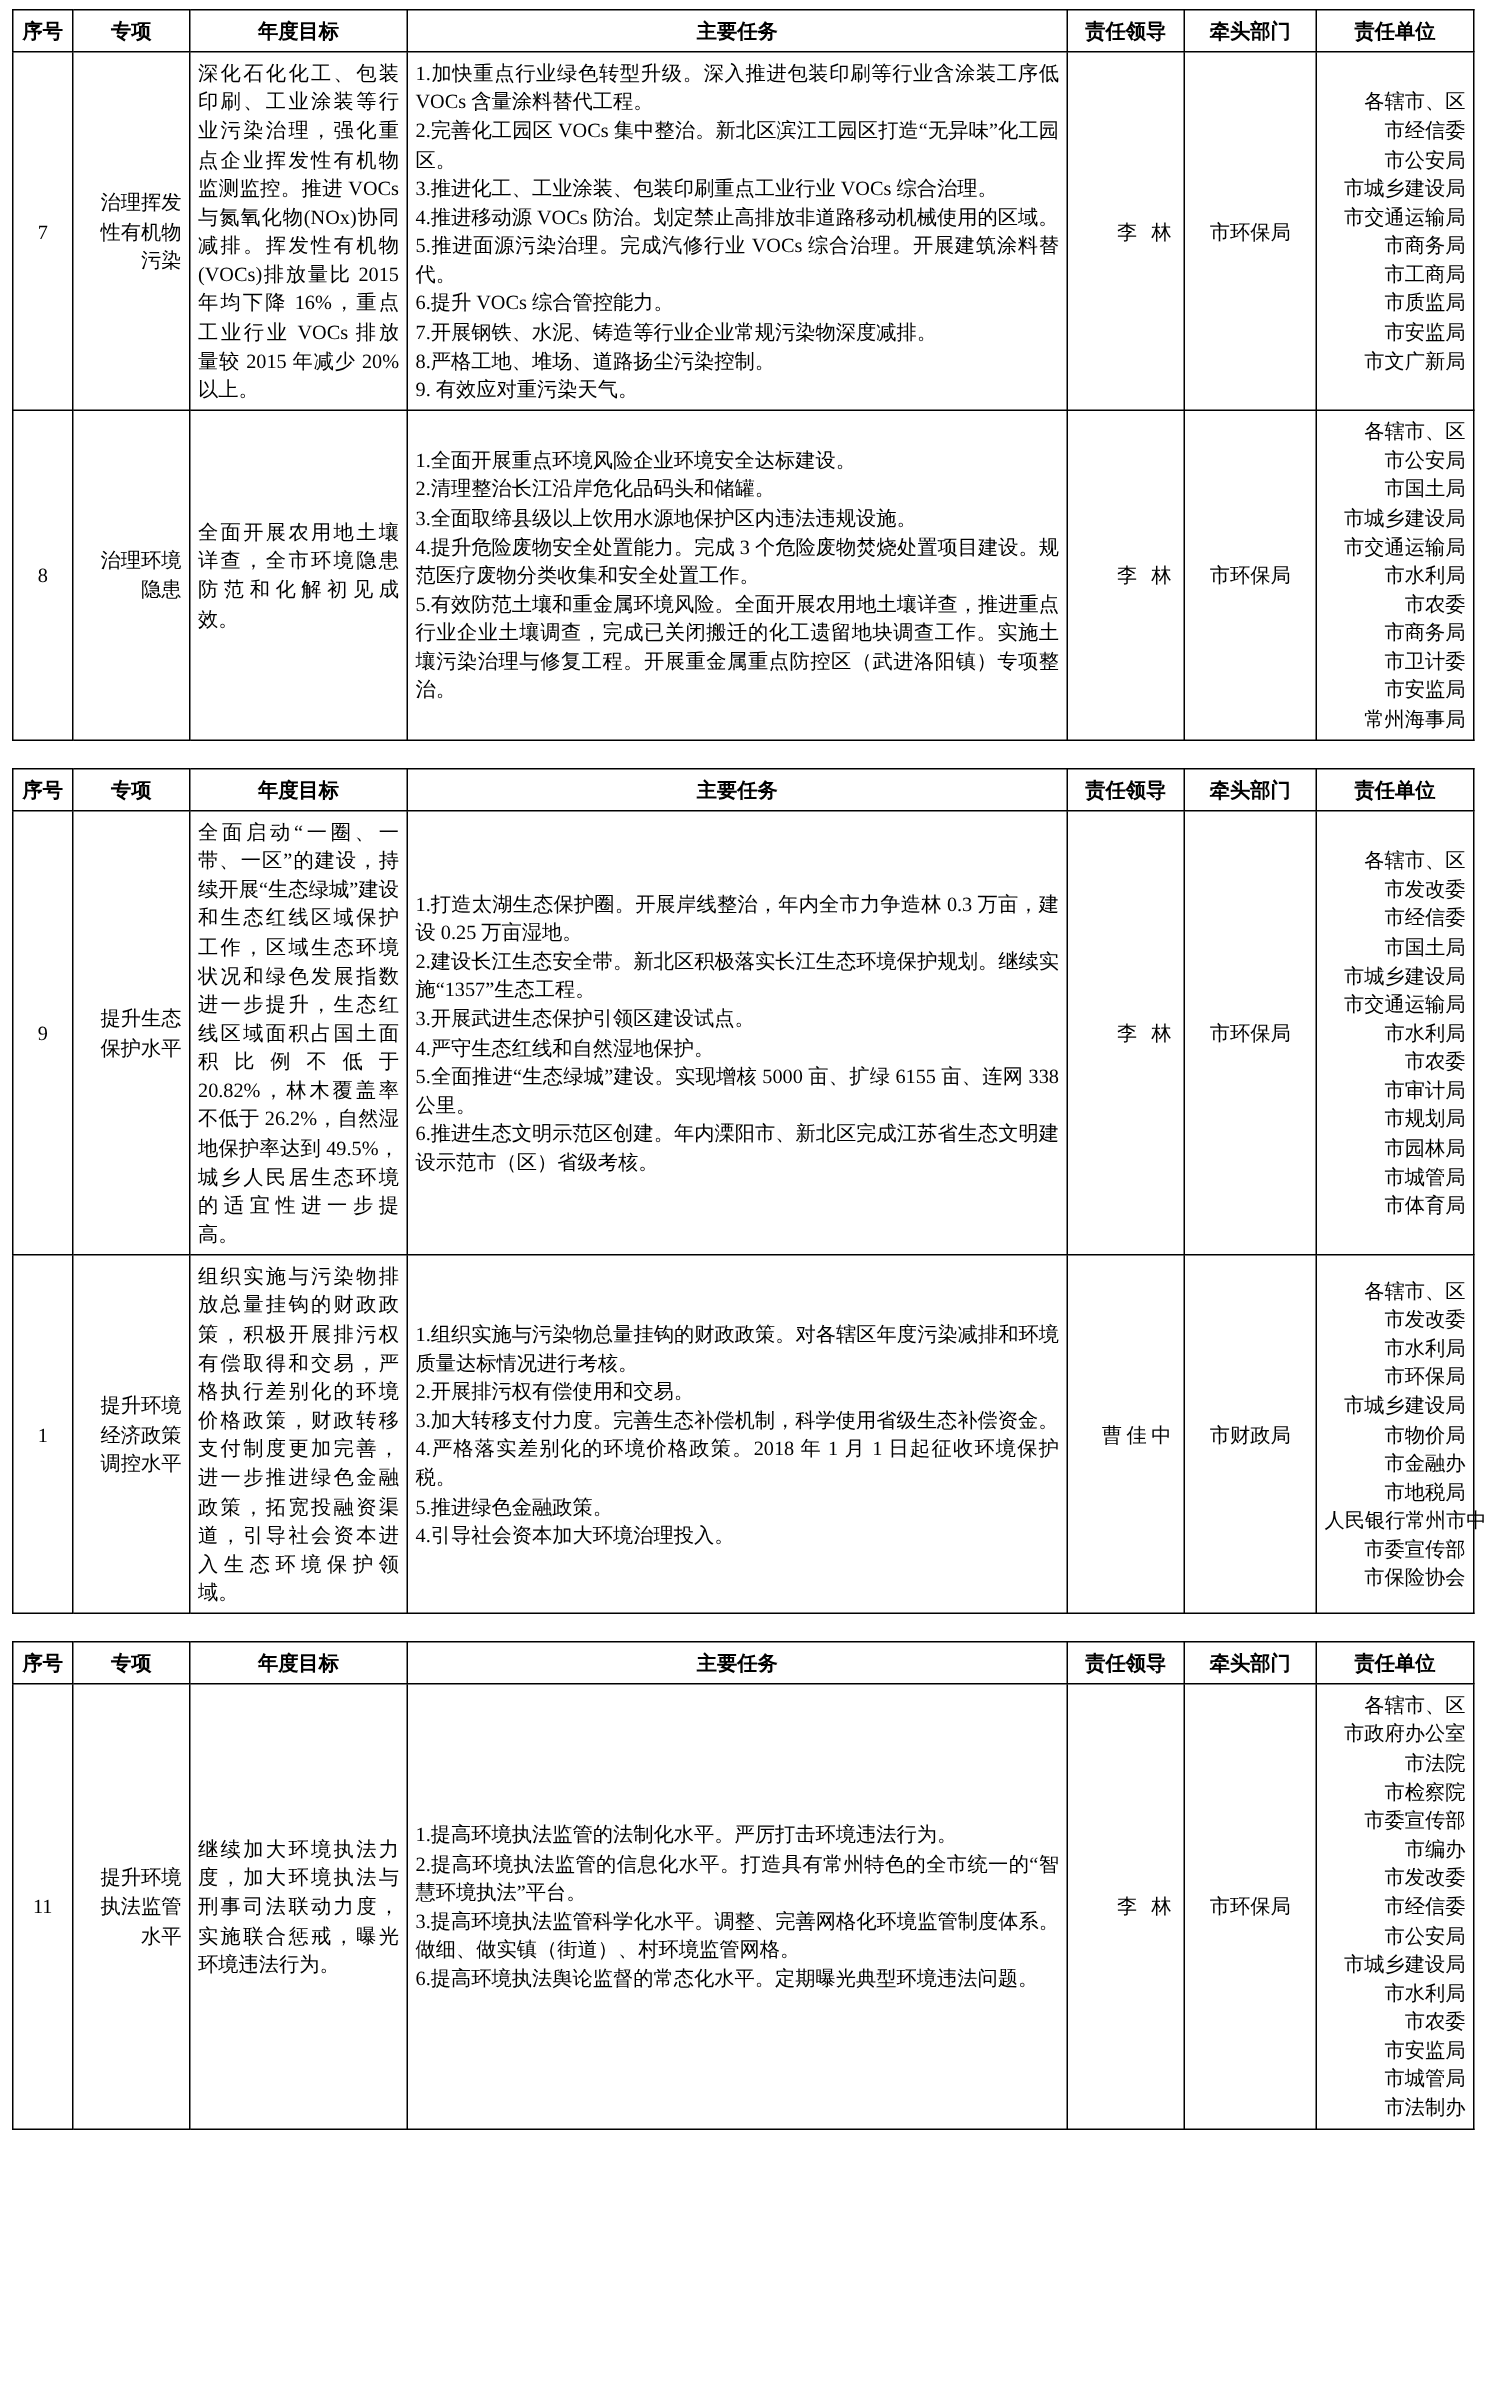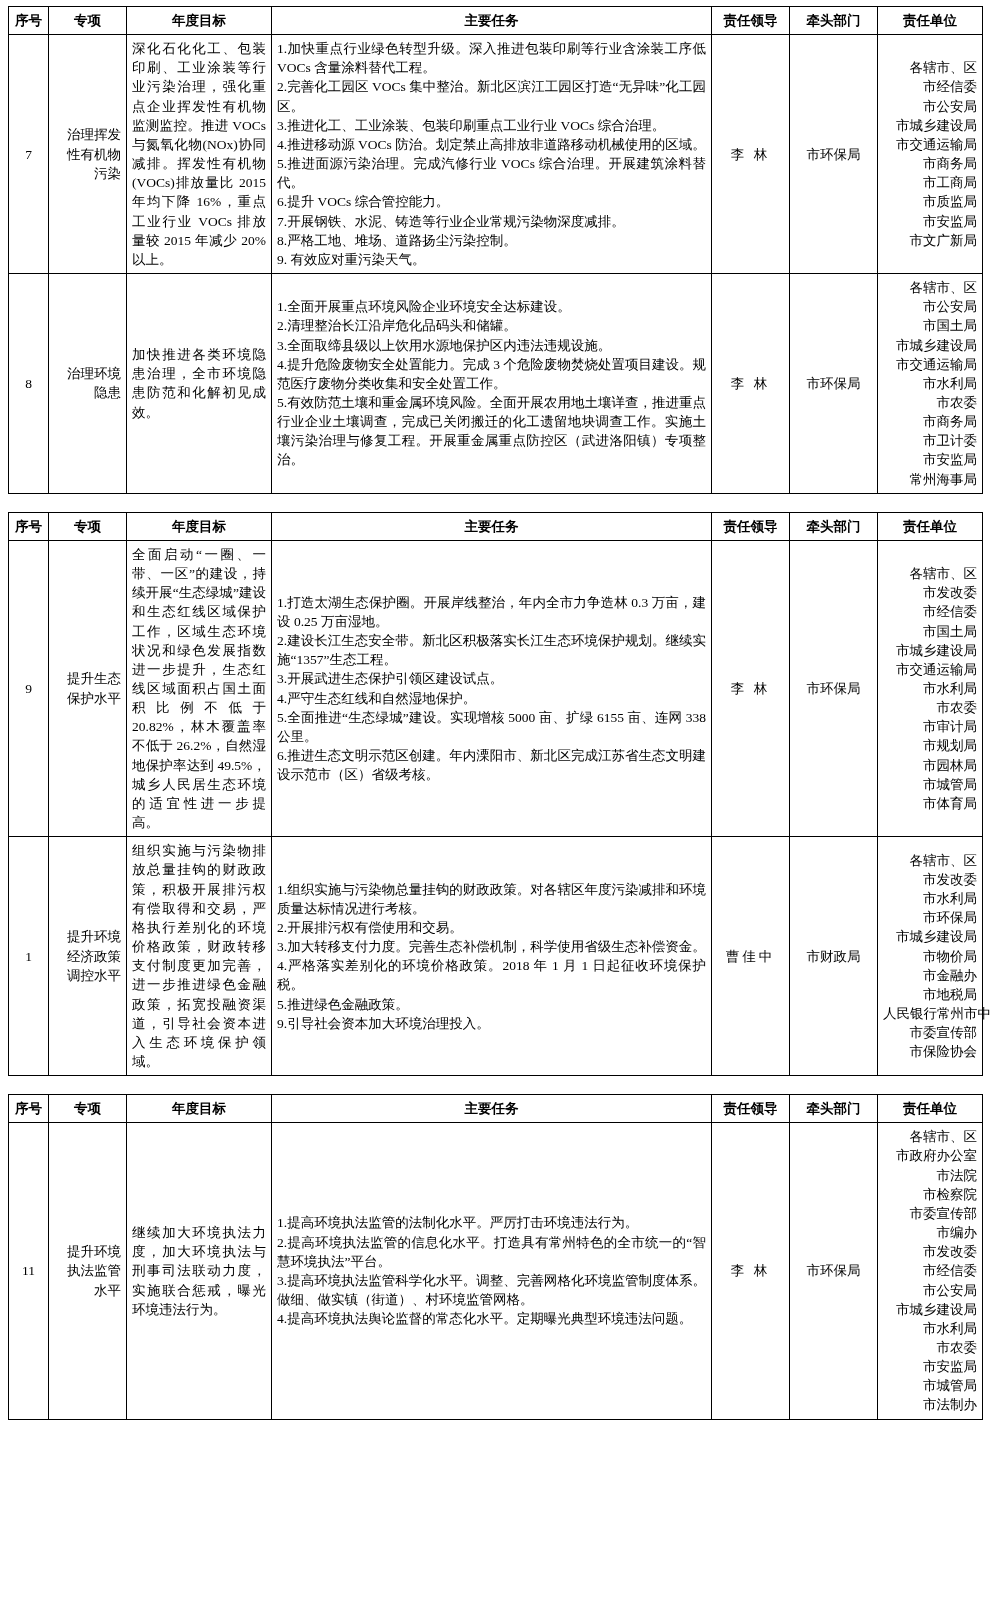--- a/index.html
+++ b/index.html
@@ -64,21 +64,21 @@
   td.task {
     text-align: justify;
     text-justify: inter-ideograph;
     font-size: 13.5px;
     line-height: 1.6;
   }
   td.task .line {
     display: block;
   }
   td.lead {
-    text-align: center;
+    text-align: right;
     font-size: 14px;
     letter-spacing: 3px;
     white-space: nowrap;
   }
   td.dept {
     text-align: center;
     font-size: 14px;
     white-space: nowrap;
   }
   td.units {
@@ -147,21 +147,21 @@
           <span class="u">市商务局</span>
           <span class="u">市工商局</span>
           <span class="u">市质监局</span>
           <span class="u">市安监局</span>
           <span class="u">市文广新局</span>
         </td>
       </tr>
       <tr>
         <td class="no">8</td>
         <td class="item">治理环境隐患</td>
-        <td class="goal">加快推进各类环境隐患治理，全市环境隐患防范和化解初见成效。</td>
+        <td class="goal">全面开展农用地土壤详查，全市环境隐患防范和化解初见成效。</td>
         <td class="task">
           <span class="line">1.全面开展重点环境风险企业环境安全达标建设。</span>
           <span class="line">2.清理整治长江沿岸危化品码头和储罐。</span>
           <span class="line">3.全面取缔县级以上饮用水源地保护区内违法违规设施。</span>
           <span class="line">4.提升危险废物安全处置能力。完成 3 个危险废物焚烧处置项目建设。规范医疗废物分类收集和安全处置工作。</span>
           <span class="line">5.有效防范土壤和重金属环境风险。全面开展农用地土壤详查，推进重点行业企业土壤调查，完成已关闭搬迁的化工遗留地块调查工作。实施土壤污染治理与修复工程。开展重金属重点防控区（武进洛阳镇）专项整治。</span>
         </td>
         <td class="lead">李 林</td>
         <td class="dept">市环保局</td>
         <td class="units">
@@ -238,21 +238,21 @@
       <tr>
         <td class="no">1</td>
         <td class="item">提升环境经济政策调控水平</td>
         <td class="goal">组织实施与污染物排放总量挂钩的财政政策，积极开展排污权有偿取得和交易，严格执行差别化的环境价格政策，财政转移支付制度更加完善，进一步推进绿色金融政策，拓宽投融资渠道，引导社会资本进入生态环境保护领域。</td>
         <td class="task">
           <span class="line">1.组织实施与污染物总量挂钩的财政政策。对各辖区年度污染减排和环境质量达标情况进行考核。</span>
           <span class="line">2.开展排污权有偿使用和交易。</span>
           <span class="line">3.加大转移支付力度。完善生态补偿机制，科学使用省级生态补偿资金。</span>
           <span class="line">4.严格落实差别化的环境价格政策。2018 年 1 月 1 日起征收环境保护税。</span>
           <span class="line">5.推进绿色金融政策。</span>
-          <span class="line">9.引导社会资本加大环境治理投入。</span>
+          <span class="line">4.引导社会资本加大环境治理投入。</span>
         </td>
         <td class="lead">曹佳中</td>
         <td class="dept">市财政局</td>
         <td class="units">
           <span class="u">各辖市、区</span>
           <span class="u">市发改委</span>
           <span class="u">市水利局</span>
           <span class="u">市环保局</span>
           <span class="u">市城乡建设局</span>
           <span class="u">市物价局</span>
@@ -291,21 +291,21 @@
     </thead>
     <tbody>
       <tr>
         <td class="no">11</td>
         <td class="item">提升环境执法监管水平</td>
         <td class="goal">继续加大环境执法力度，加大环境执法与刑事司法联动力度，实施联合惩戒，曝光环境违法行为。</td>
         <td class="task">
           <span class="line">1.提高环境执法监管的法制化水平。严厉打击环境违法行为。</span>
           <span class="line">2.提高环境执法监管的信息化水平。打造具有常州特色的全市统一的“智慧环境执法”平台。</span>
           <span class="line">3.提高环境执法监管科学化水平。调整、完善网格化环境监管制度体系。做细、做实镇（街道）、村环境监管网格。</span>
-          <span class="line">4.提高环境执法舆论监督的常态化水平。定期曝光典型环境违法问题。</span>
+          <span class="line">6.提高环境执法舆论监督的常态化水平。定期曝光典型环境违法问题。</span>
         </td>
         <td class="lead">李 林</td>
         <td class="dept">市环保局</td>
         <td class="units">
           <span class="u">各辖市、区</span>
           <span class="u">市政府办公室</span>
           <span class="u">市法院</span>
           <span class="u">市检察院</span>
           <span class="u">市委宣传部</span>
           <span class="u">市编办</span>

